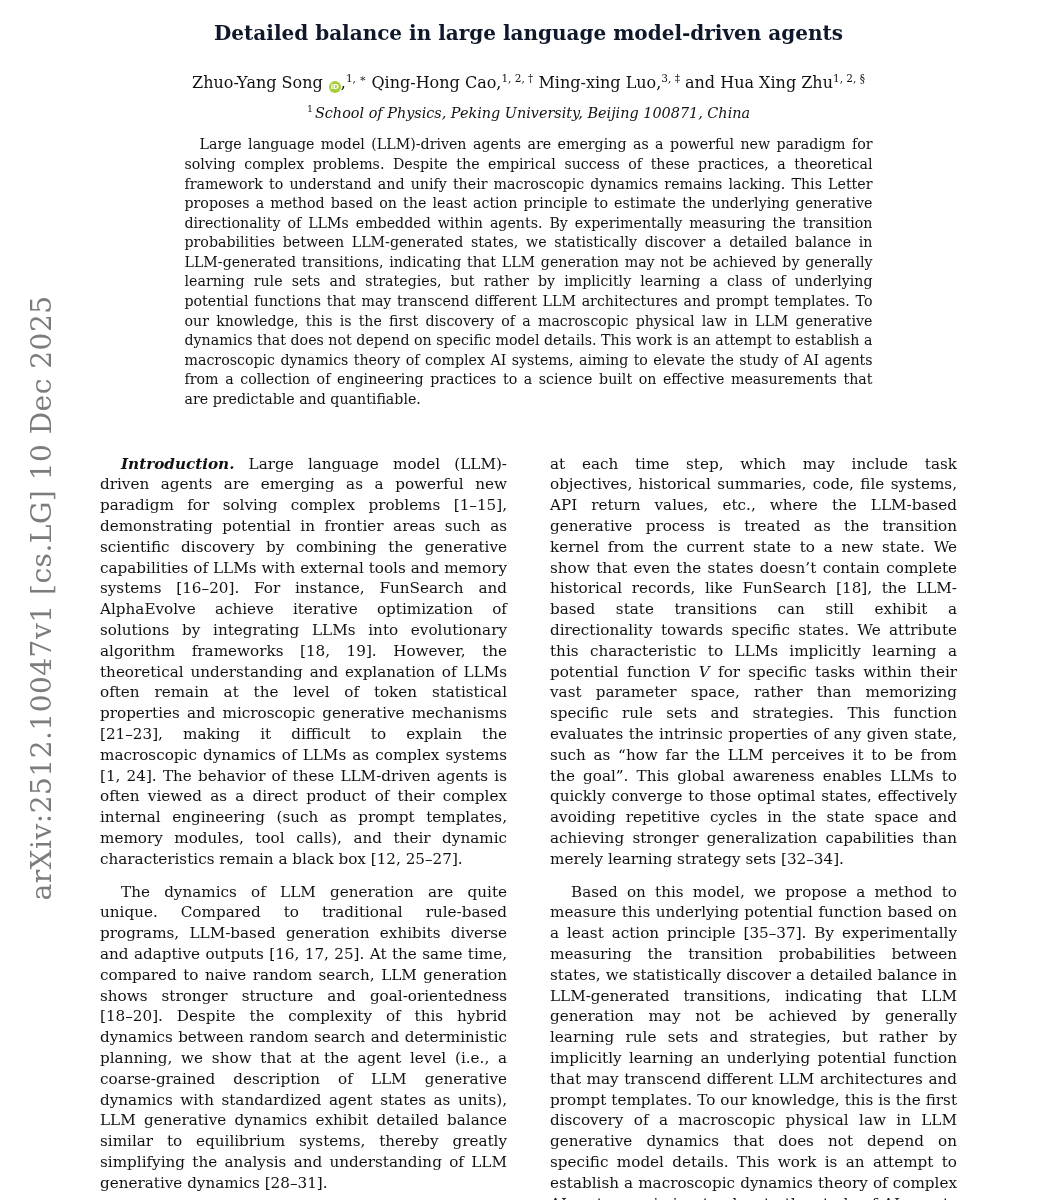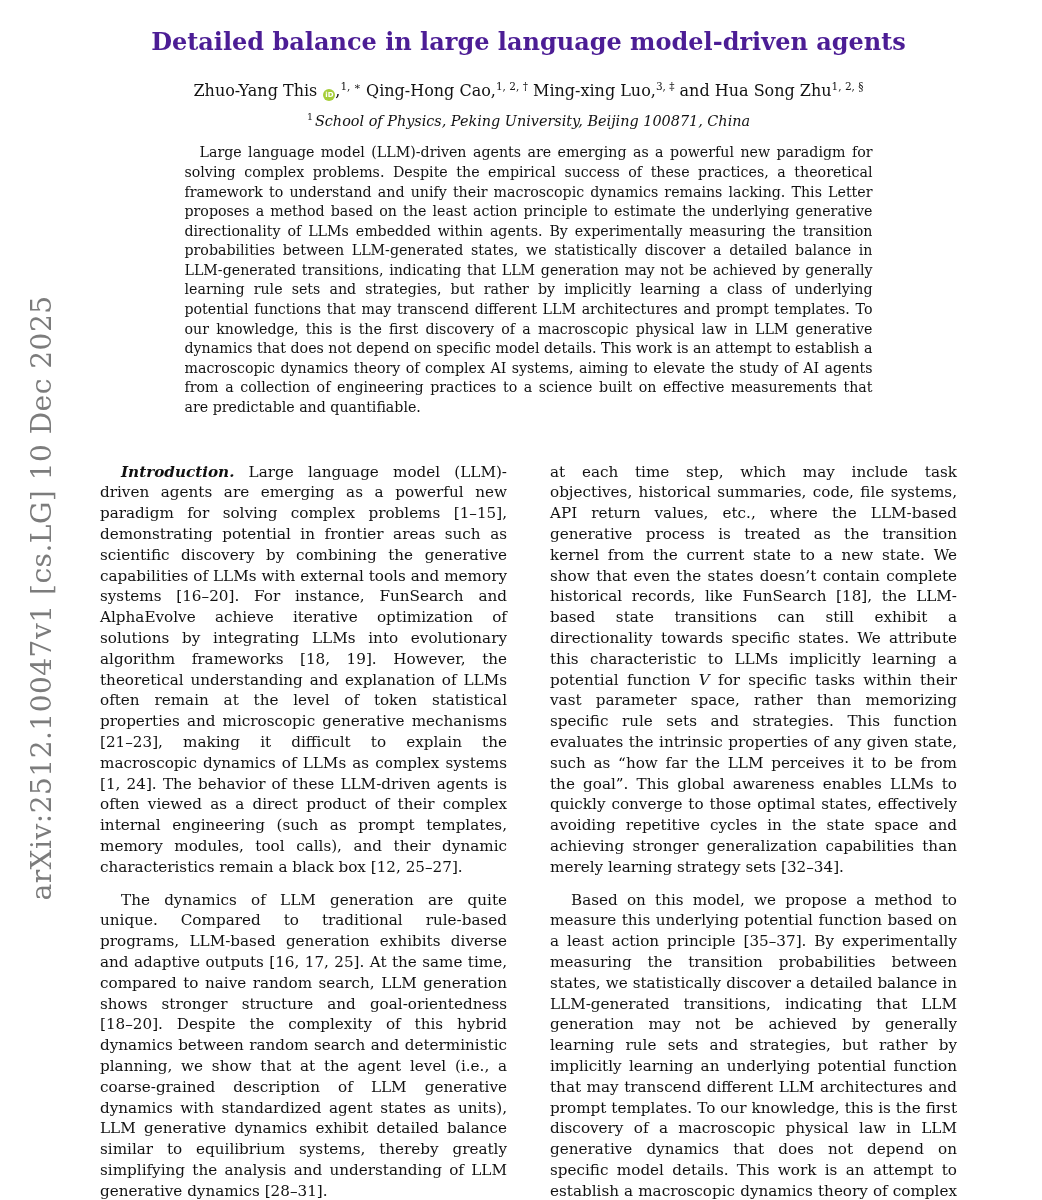--- a/index.html
+++ b/index.html
@@ -8,22 +8,22 @@
     overflow:hidden; font-family:"DejaVu Serif","Liberation Serif",serif; color:#111;
   }
   .watermark {
     position:absolute; left:41px; top:598px;
     transform:translate(-50%,-50%) rotate(-90deg);
     white-space:nowrap; font-size:28px; letter-spacing:0.5px;
     color:#7c7c7c;
   }
   .content { position:absolute; left:88px; top:16px; width:881px; }
   .title {
-    margin:12px; text-align:center; font-weight:bold; font-size:24px;
-    line-height:27px; color:#4c1d95;
+    margin:4px; text-align:center; font-weight:bold; font-size:20px;
+    line-height:27px; color:#0f172a;
   }
   .authors { text-align:center; font-size:16px; line-height:20px; margin-top:21px; }
   .authors sup { font-size:10.5px; }
   .affils { text-align:center; margin-top:7px; font-size:14.4px; line-height:18.2px; }
   .aff { font-style:italic;text-align:center; }
   .aff sup { font-style:normal; font-size:9.5px; margin-right:2px; }
   .abstract {
     width:688px; margin:13px auto 0; text-align:justify; text-indent:15px;
     font-size:14.2px; line-height:19.6px;
   }
@@ -40,21 +40,21 @@
     font-weight:bold; vertical-align:-1px; margin-left:1px;
   }
 </style>
 </head>
 <body>
 
 <div class="page">
   <div class="watermark">arXiv:2512.10047v1  [cs.LG]  10 Dec 2025</div>
   <div class="content">
     <h1 class="title">Detailed balance in large language model-driven agents</h1>
-    <div class="authors"><span>Zhuo-Yang This </span><span class="orcid">iD</span><span>,</span><sup>1, ∗</sup><span> Qing-Hong Cao,</span><sup>1, 2, †</sup><span> Ming-xing Luo,</span><sup>3, ‡</sup><span> and Hua Song Zhu</span><sup>1, 2, §</sup></div>
+    <div class="authors"><span>Zhuo-Yang Song </span><span class="orcid">iD</span><span>,</span><sup>1, ∗</sup><span> Qing-Hong Cao,</span><sup>1, 2, †</sup><span> Ming-xing Luo,</span><sup>3, ‡</sup><span> and Hua Xing Zhu</span><sup>1, 2, §</sup></div>
     <div class="affils">
         <div class="aff"><sup>1</sup><span>School of Physics, Peking University, Beijing 100871, China</span></div>
       </div>
     <div class="abstract">Large language model (LLM)-driven agents are emerging as a powerful new paradigm for solving complex problems. Despite the empirical success of these practices, a theoretical framework to understand and unify their macroscopic dynamics remains lacking. This Letter proposes a method based on the least action principle to estimate the underlying generative directionality of LLMs embedded within agents. By experimentally measuring the transition probabilities between LLM-generated states, we statistically discover a detailed balance in LLM-generated transitions, indicating that LLM generation may not be achieved by generally learning rule sets and strategies, but rather by implicitly learning a class of underlying potential functions that may transcend different LLM architectures and prompt templates. To our knowledge, this is the first discovery of a macroscopic physical law in LLM generative dynamics that does not depend on specific model details. This work is an attempt to establish a macroscopic dynamics theory of complex AI systems, aiming to elevate the study of AI agents from a collection of engineering practices to a science built on effective measurements that are predictable and quantifiable.</div>
     <div class="columns">
       <div class="col">
           <div class="para"><span class="lead">Introduction.</span><span> Large language model (LLM)-driven agents are emerging as a powerful new paradigm for solving complex problems [1–15], demonstrating potential in frontier areas such as scientific discovery by combining the generative capabilities of LLMs with external tools and memory systems [16–20]. For instance, FunSearch and AlphaEvolve achieve iterative optimization of solutions by integrating LLMs into evolutionary algorithm frameworks [18, 19]. However, the theoretical understanding and explanation of LLMs often remain at the level of token statistical properties and microscopic generative mechanisms [21–23], making it difficult to explain the macroscopic dynamics of LLMs as complex systems [1, 24]. The behavior of these LLM-driven agents is often viewed as a direct product of their complex internal engineering (such as prompt templates, memory modules, tool calls), and their dynamic characteristics remain a black box [12, 25–27].</span></div>
           <div class="para"><span>The dynamics of LLM generation are quite unique. Compared to traditional rule-based programs, LLM-based generation exhibits diverse and adaptive outputs [16, 17, 25]. At the same time, compared to naive random search, LLM generation shows stronger structure and goal-orientedness [18–20]. Despite the complexity of this hybrid dynamics between random search and deterministic planning, we show that at the agent level (i.e., a coarse-grained description of LLM generative dynamics with standardized agent states as units), LLM generative dynamics exhibit detailed balance similar to equilibrium systems, thereby greatly simplifying the analysis and understanding of LLM generative dynamics [28–31].</span></div>
           <div class="para"><span>To model the dynamic behavior of LLMs, we embed the generative process of LLM within a given agent framework, viewing it as a Markov transition process in its state space [7, 12, 18, 28, 29]. The states are defined by the complete information retained by the agent</span></div>
         </div>

